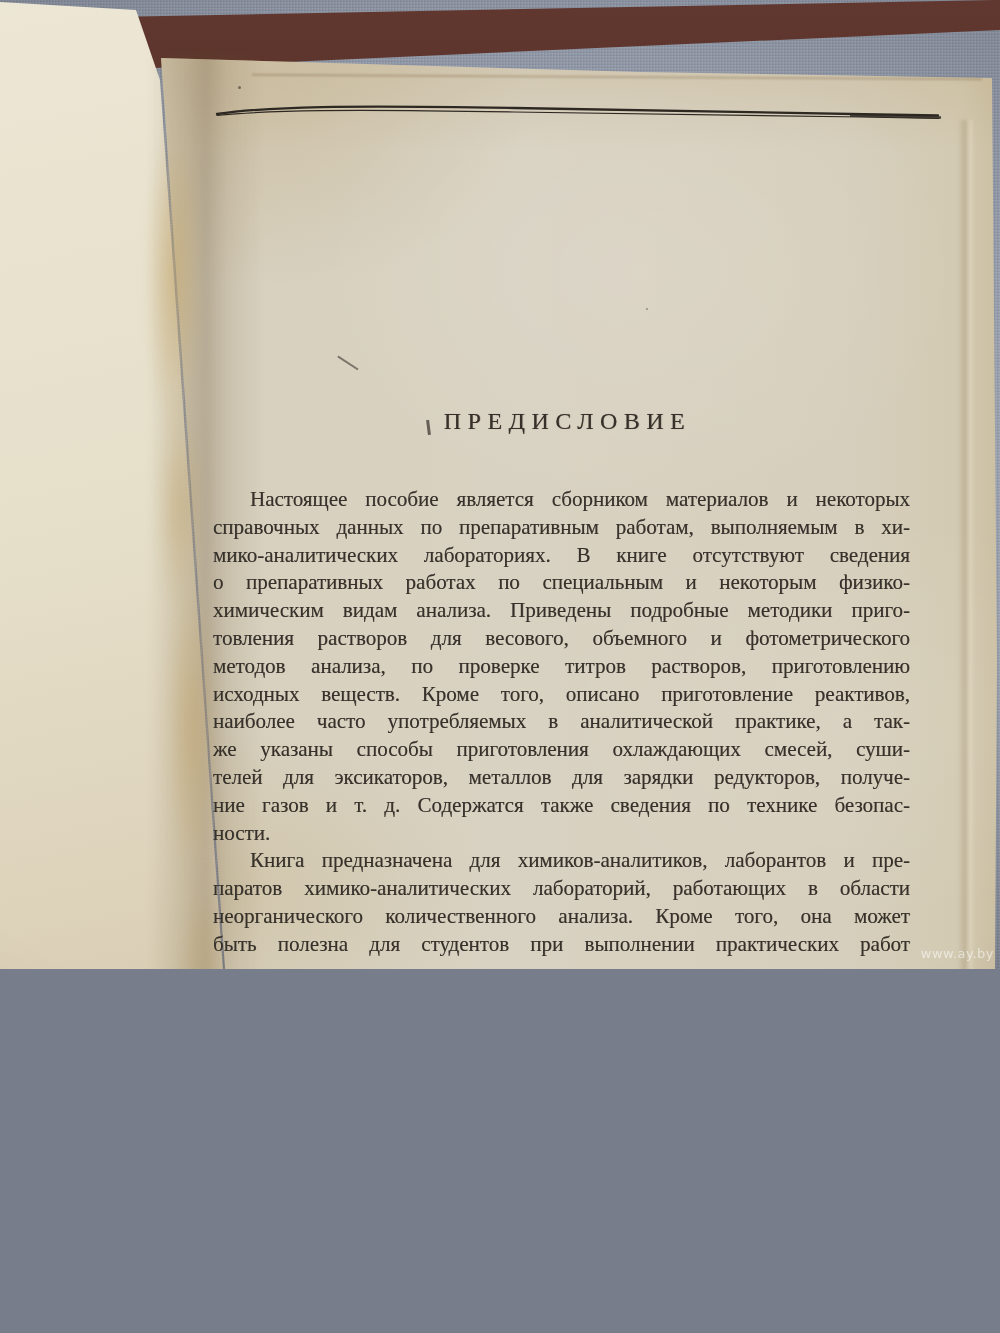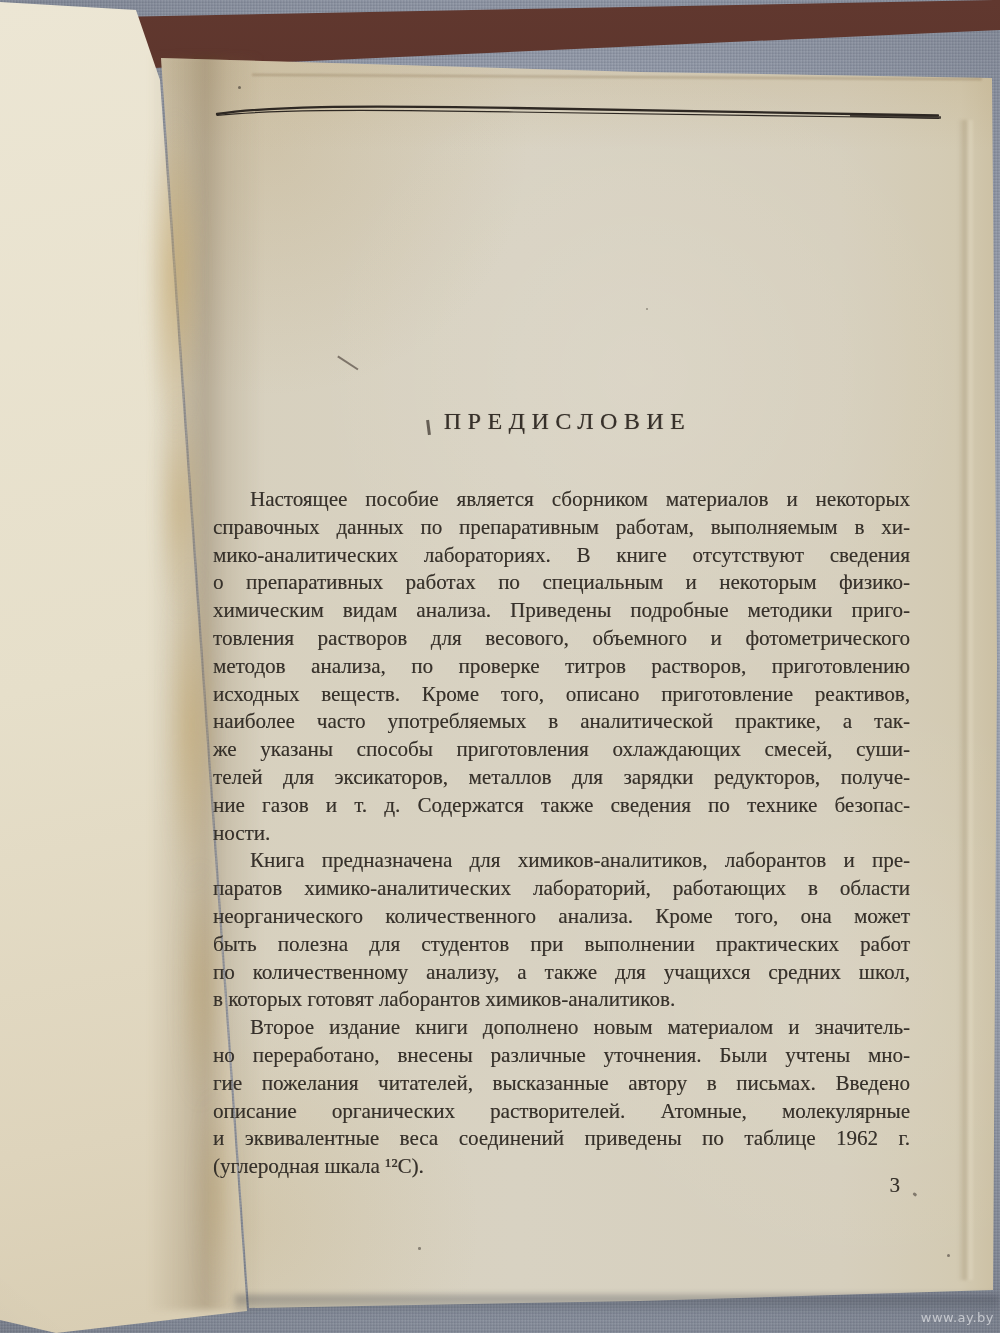--- a/index.html
+++ b/index.html
@@ -1,17 +1,17 @@
 <!DOCTYPE html>
 <html><head>
 <meta charset="utf-8">
 <style>
   html,body { margin:0; padding:0; background:#777d8a; }
   .scene {
-    position:relative; width:1000px; height:1333px; overflow:hidden;
+    position:relative; width:1000px; height:969px; overflow:hidden;
     font-family:"Liberation Serif","DejaVu Serif",serif;
   }
   
   .fabric {
     position:absolute; inset:0;
     background:
       radial-gradient(95% 75% at 52% 46%, rgba(255,255,255,0.07) 0%, rgba(0,0,0,0) 55%, rgba(10,12,20,0.20) 100%),
       repeating-linear-gradient(90deg, rgba(255,255,255,0.06) 0 1px, rgba(62,68,84,0.07) 1px 2px, rgba(255,255,255,0) 2px 3px),
       repeating-linear-gradient(0deg, rgba(255,255,255,0.055) 0 1px, rgba(58,64,80,0.08) 1px 2px, rgba(255,255,255,0) 2px 3px),
       linear-gradient(180deg,#8e95a4 0%, #99a0ae 38%, #9aa1af 72%, #8d94a2 100%);

